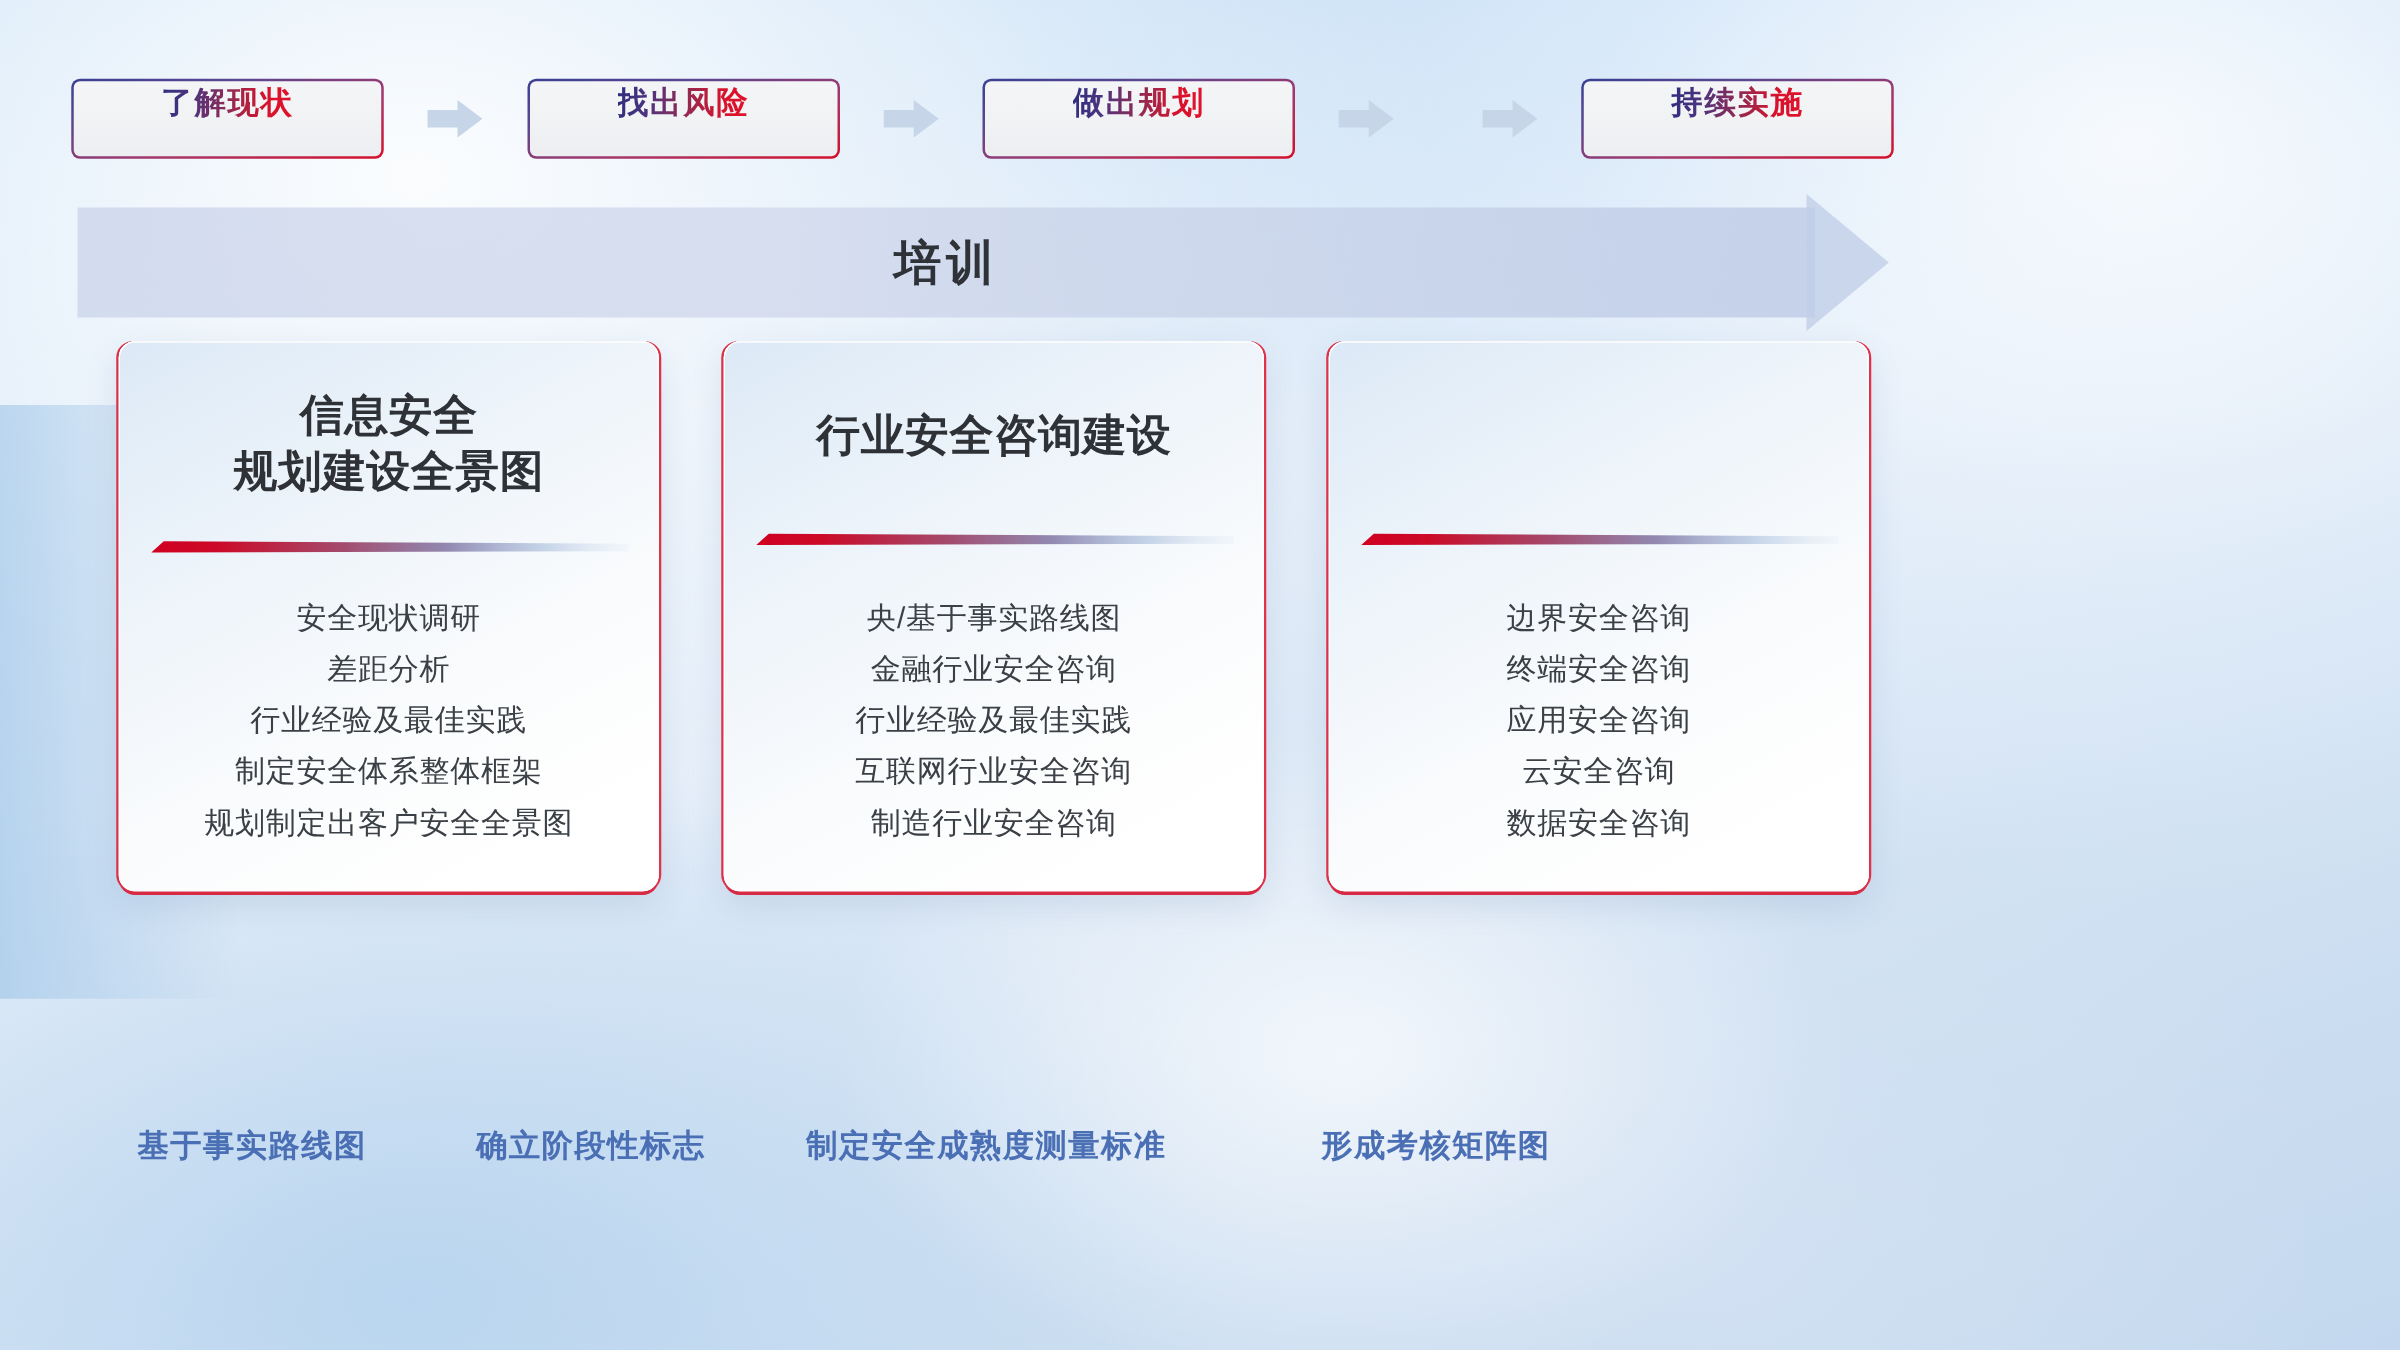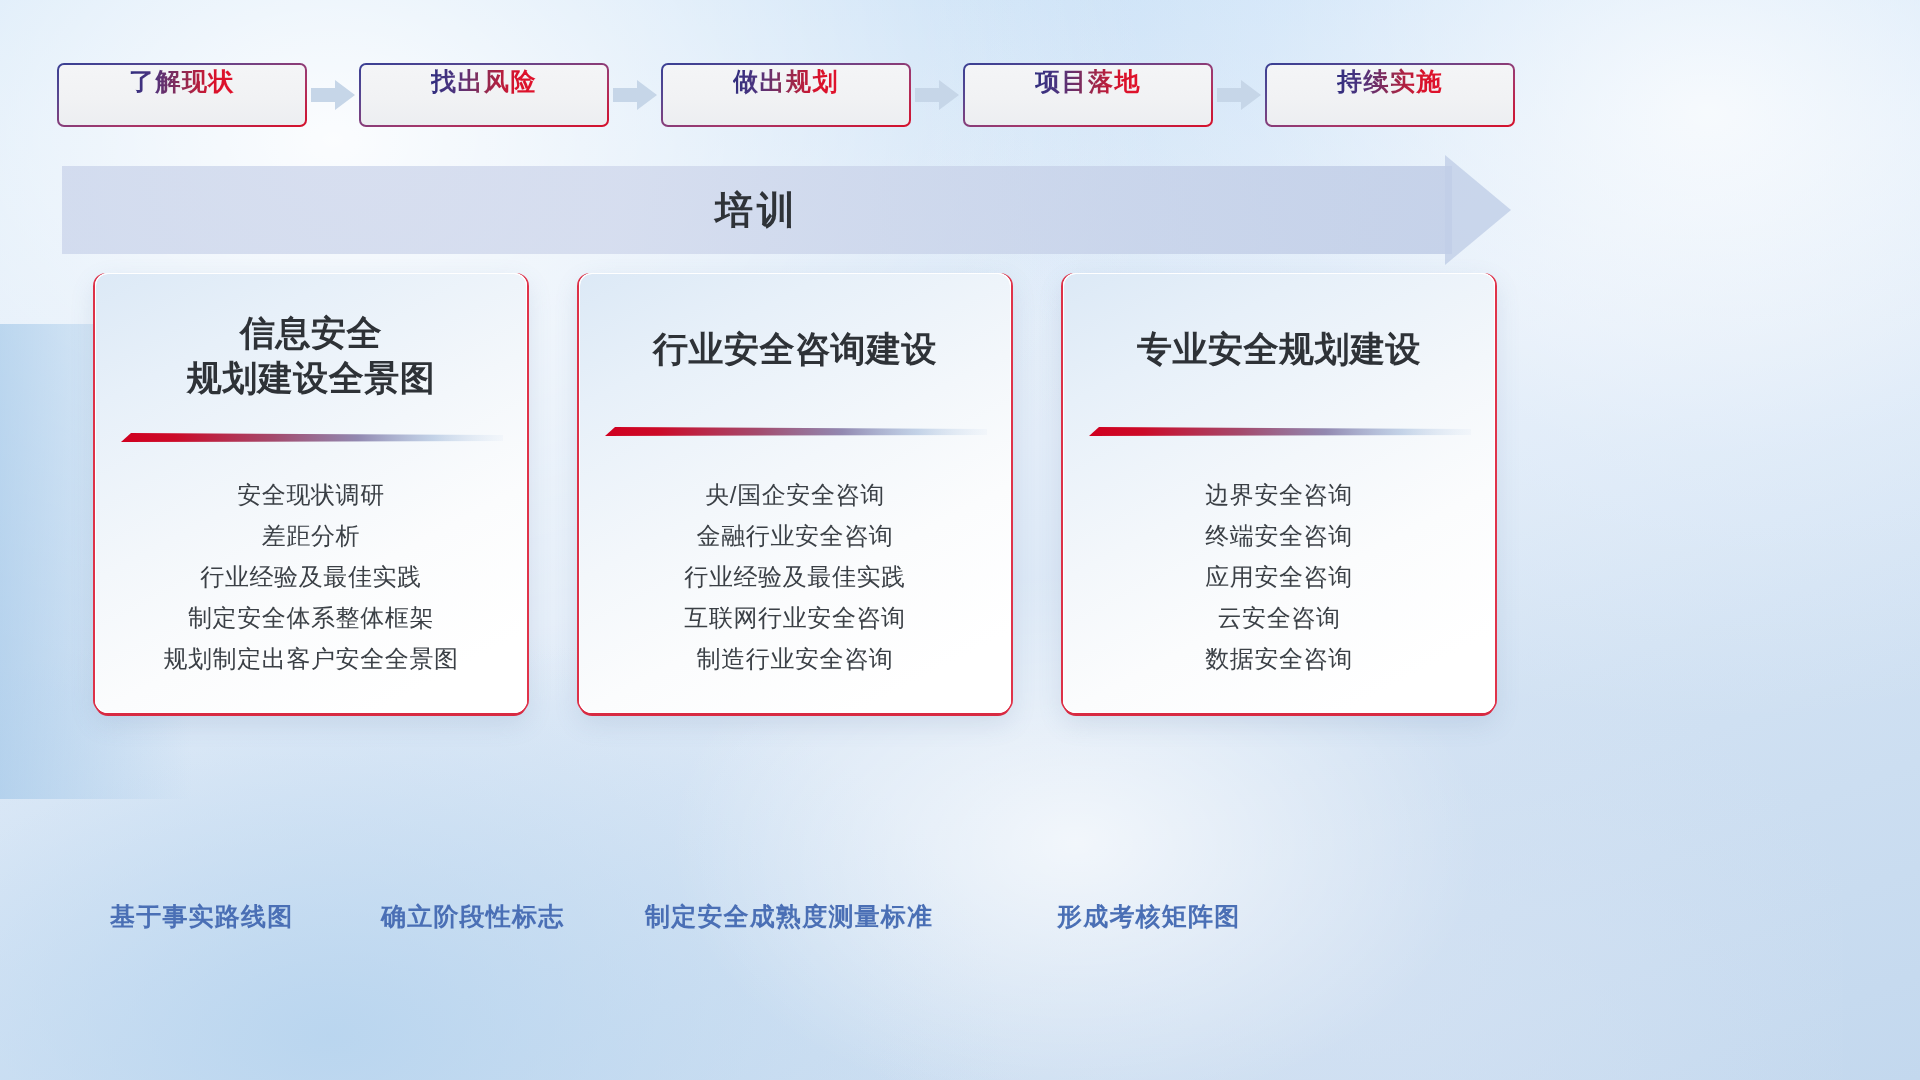--- a/index.html
+++ b/index.html
@@ -196,25 +196,20 @@
       <span class="step-label">做出规划</span>
     </div>
   </div>
 
   <div class="arrow-sep">
     <svg width="48" height="34" viewBox="0 0 48 34">
       <path d="M2 10 H26 V2 L46 17 L26 32 V24 H2 Z" fill="#c6d6e8"></path>
     </svg>
   </div>
 
-  <div class="step">
-    <div class="step-inner">
-      <span class="step-label">项目落地</span>
-    </div>
-  </div>
 
   <div class="arrow-sep">
     <svg width="48" height="34" viewBox="0 0 48 34">
       <path d="M2 10 H26 V2 L46 17 L26 32 V24 H2 Z" fill="#c6d6e8"></path>
     </svg>
   </div>
 
   <div class="step">
     <div class="step-inner">
       <span class="step-label">持续实施</span>
@@ -273,30 +268,29 @@
             <stop offset="0.40" stop-color="#a04165" stop-opacity=".95"></stop>
             <stop offset="0.62" stop-color="#7a6d9e" stop-opacity=".80"></stop>
             <stop offset="0.82" stop-color="#8fabd2" stop-opacity=".48"></stop>
             <stop offset="1" stop-color="#c3d6ec" stop-opacity=".10"></stop>
           </linearGradient>
         </defs>
         <path d="M10 2 L382 4 L382 10 L0 11 Z" fill="url(#dg2)"></path>
       </svg>
     </div>
     <div class="item-list">
-      <div class="item">央/国企安全咨询</div>
+      <div class="item">央/基于事实路线图</div>
       <div class="item">金融行业安全咨询</div>
       <div class="item">行业经验及最佳实践</div>
       <div class="item">互联网行业安全咨询</div>
       <div class="item">制造行业安全咨询</div>
     </div>
   </div>
 
   <div class="card one-line">
-    <div class="card-title">专业安全规划建设</div>
     <div class="divider">
       <svg width="382" height="14" viewBox="0 0 382 14" preserveAspectRatio="none">
         <defs>
           <linearGradient id="dg3" x1="0" y1="0" x2="1" y2="0">
             <stop offset="0" stop-color="#d00020" stop-opacity="1"></stop>
             <stop offset="0.14" stop-color="#cc0a28" stop-opacity="1"></stop>
             <stop offset="0.40" stop-color="#a04165" stop-opacity=".95"></stop>
             <stop offset="0.62" stop-color="#7a6d9e" stop-opacity=".80"></stop>
             <stop offset="0.82" stop-color="#8fabd2" stop-opacity=".48"></stop>
             <stop offset="1" stop-color="#c3d6ec" stop-opacity=".10"></stop>

